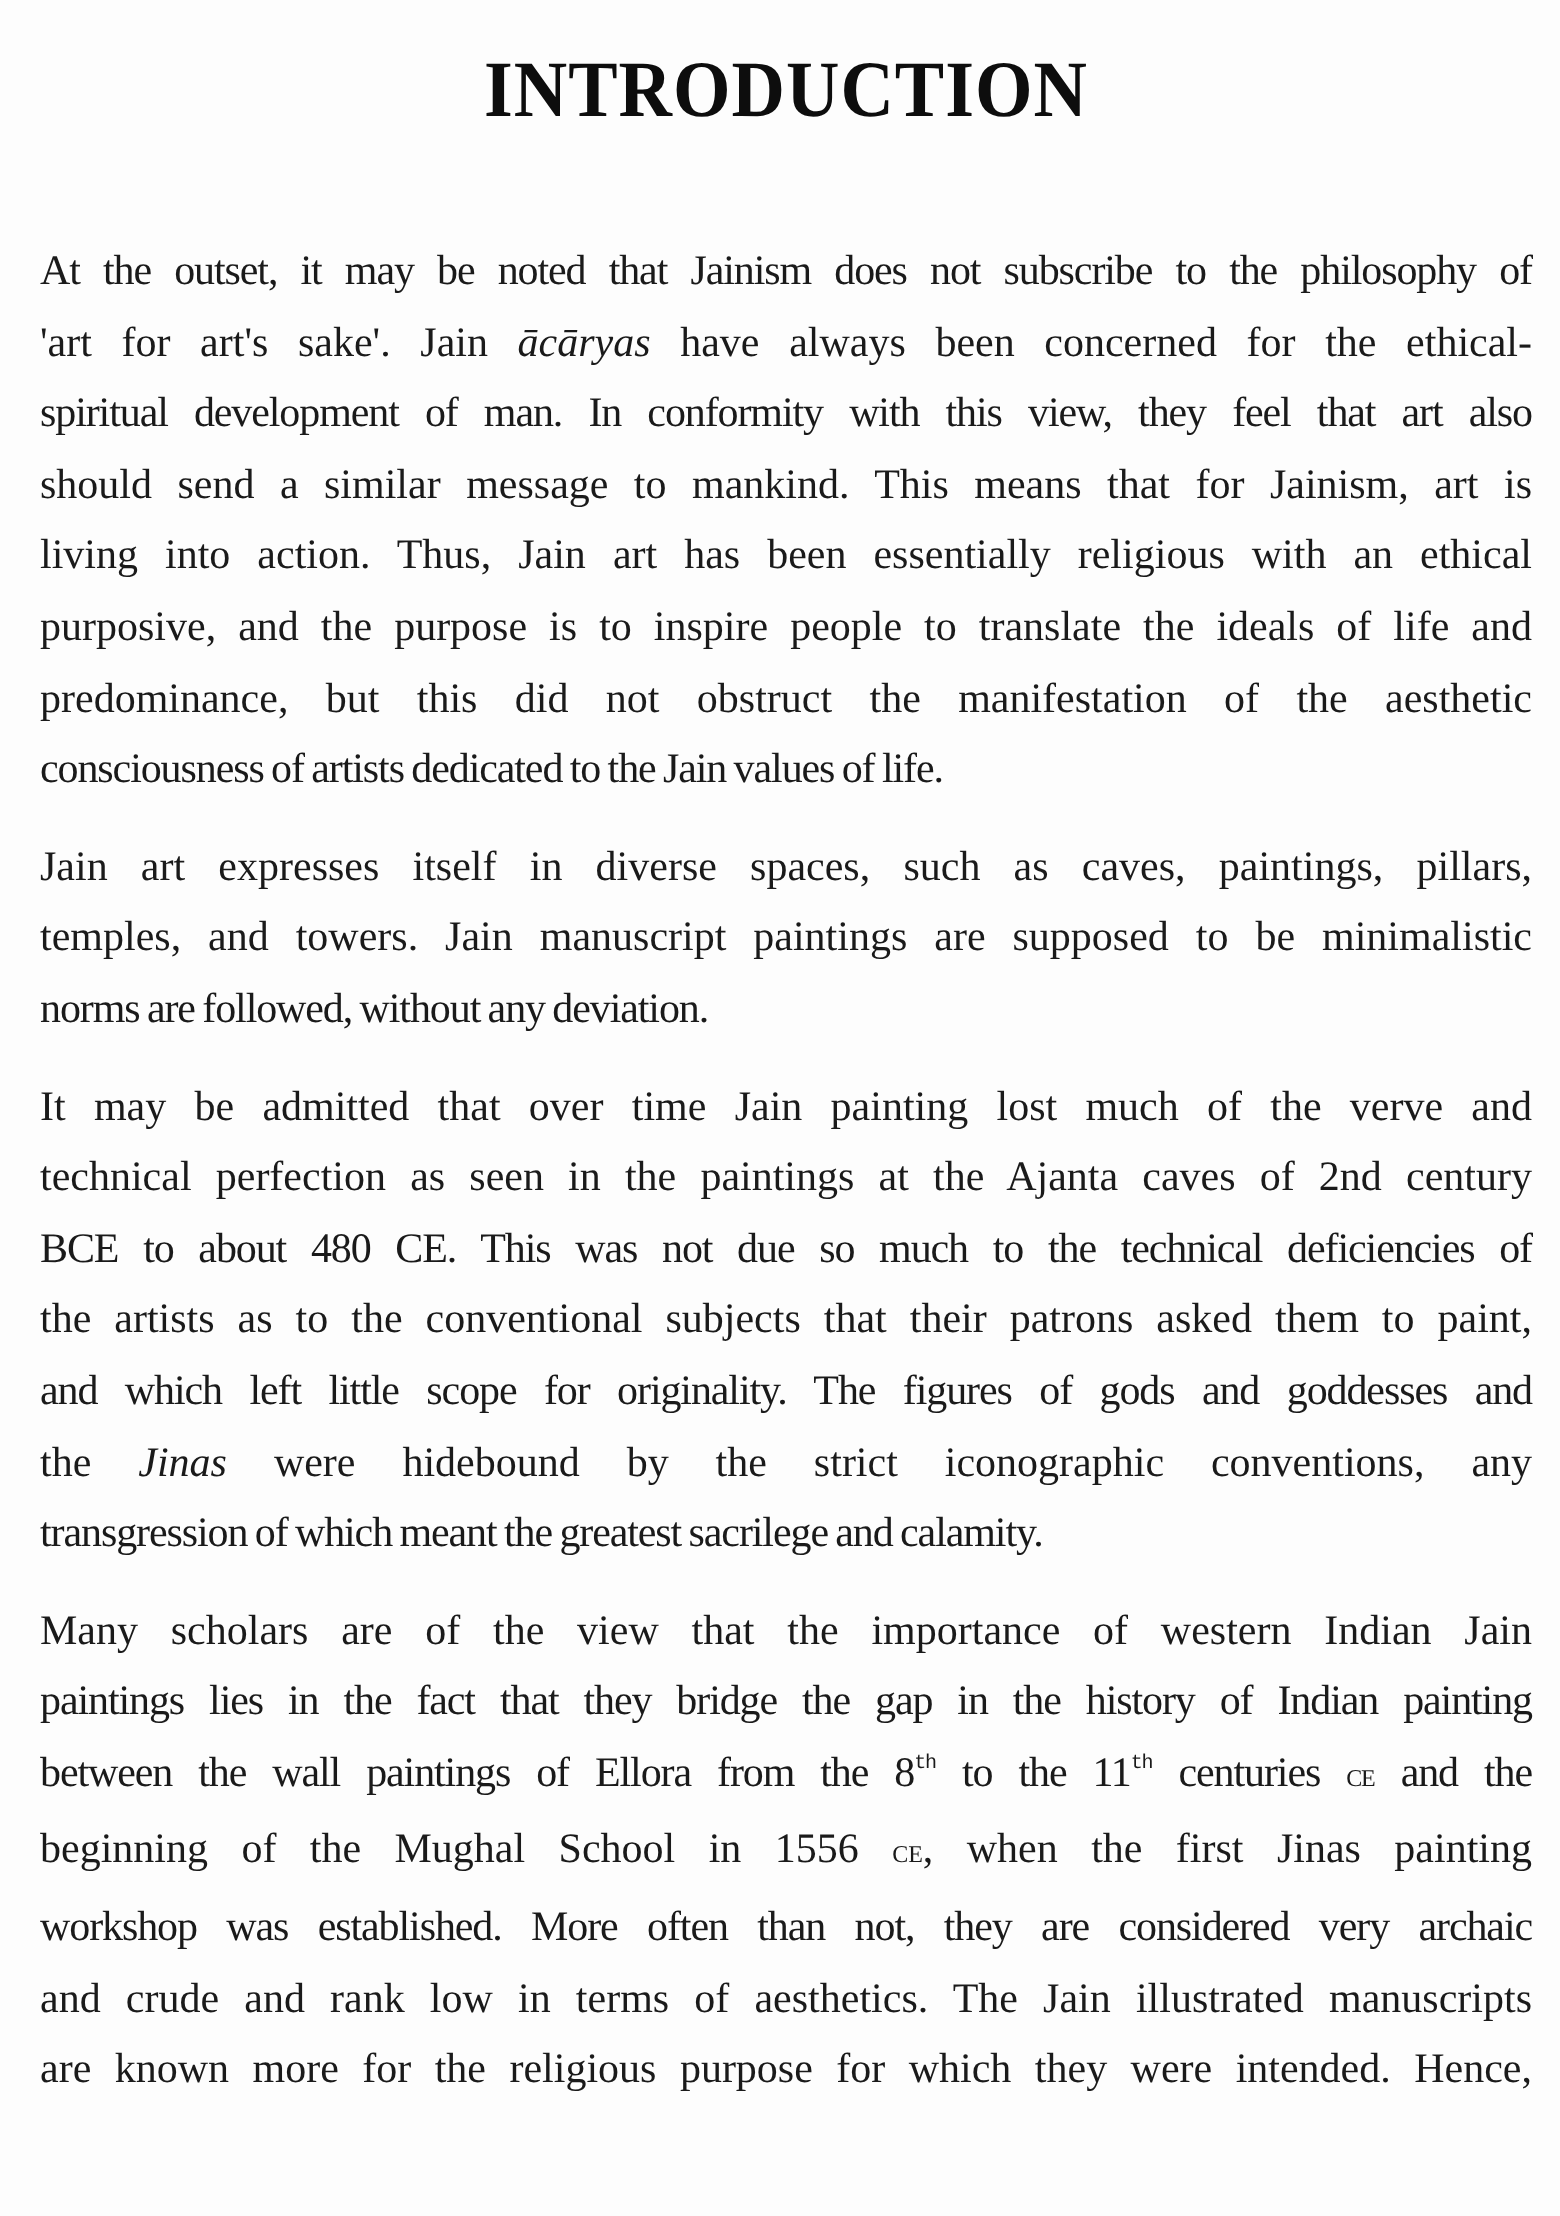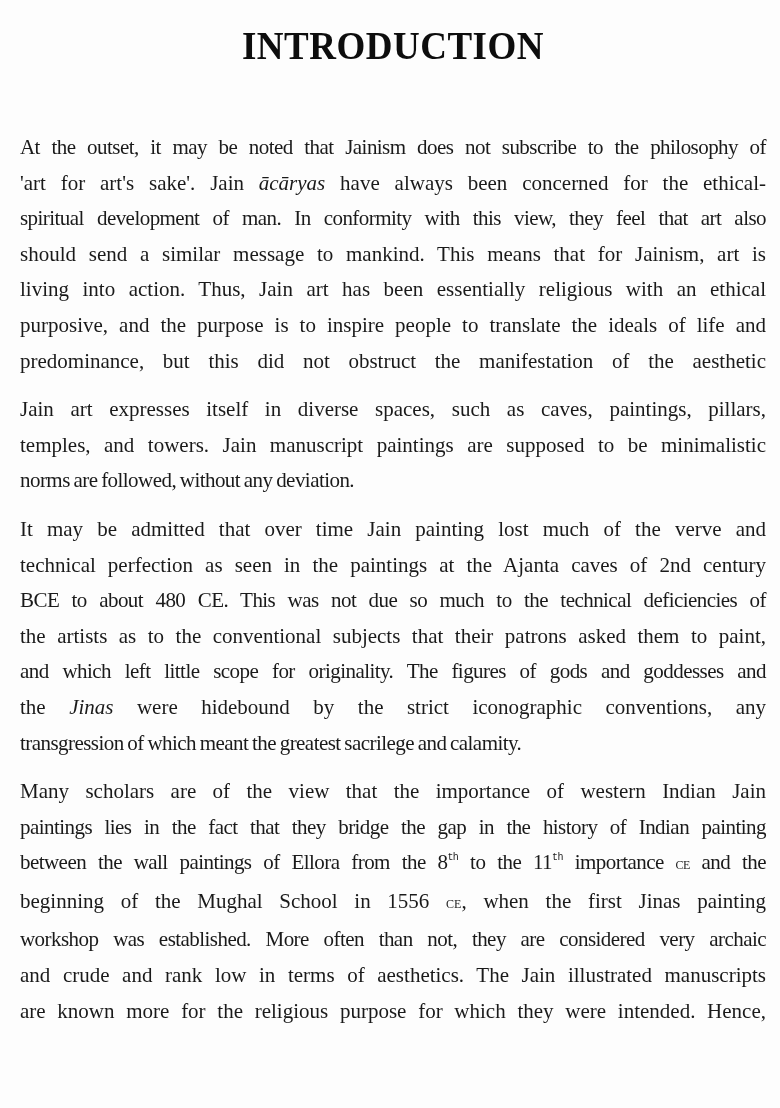--- a/index.html
+++ b/index.html
@@ -32,21 +32,20 @@
     letter-spacing: 0.5px;
     color: #0d0d0d;
     margin: 0;
     transform: scaleY(1.08);
   }
   .body {
     position: absolute;
     left: 0;
     top: 118px;
     width: 746px;
-    margin-top: 12px;
   }
   .para {
     margin: 0 0 13px 0;
     font-size: 21px;
     line-height: 35.6px;
     text-align: justify;
     text-align-last: left;
     hyphens: none;
   }
   .para .ln {
@@ -74,38 +73,39 @@
   <h1 class="title">INTRODUCTION</h1>
   <div class="body" id="doc-body">
       <p class="para">
         <span class="ln tight">At the outset, it may be noted that Jainism does not subscribe to the philosophy of</span>
         <span class="ln"><span>'art for art's sake'. Jain </span><em>ācāryas</em><span> have always been concerned for the ethical-</span></span>
         <span class="ln tight">spiritual development of man. In conformity with this view, they feel that art also</span>
         <span class="ln">should send a similar message to mankind. This means that for Jainism, art is</span>
         <span class="ln">living into action. Thus, Jain art has been essentially religious with an ethical</span>
         <span class="ln">purposive, and the purpose is to inspire people to translate the ideals of life and</span>
         <span class="ln">predominance, but this did not obstruct the manifestation of the aesthetic</span>
+        <span class="ln tight last">consciousness of artists dedicated to the Jain values of life.</span>
       </p>
       <p class="para">
         <span class="ln">Jain art expresses itself in diverse spaces, such as caves, paintings, pillars,</span>
         <span class="ln">temples, and towers. Jain manuscript paintings are supposed to be minimalistic</span>
         <span class="ln tight last">norms are followed, without any deviation.</span>
       </p>
       <p class="para">
         <span class="ln">It may be admitted that over time Jain painting lost much of the verve and</span>
         <span class="ln">technical perfection as seen in the paintings at the Ajanta caves of 2nd century</span>
         <span class="ln tight">BCE to about 480 CE. This was not due so much to the technical deficiencies of</span>
         <span class="ln">the artists as to the conventional subjects that their patrons asked them to paint,</span>
         <span class="ln tight">and which left little scope for originality. The figures of gods and goddesses and</span>
         <span class="ln"><span>the </span><em>Jinas</em><span> were hidebound by the strict iconographic conventions, any</span></span>
         <span class="ln tight last">transgression of which meant the greatest sacrilege and calamity.</span>
       </p>
       <p class="para">
         <span class="ln">Many scholars are of the view that the importance of western Indian Jain</span>
         <span class="ln tight">paintings lies in the fact that they bridge the gap in the history of Indian painting</span>
-        <span class="ln tight"><span>between the wall paintings of Ellora from the 8</span><sup>th</sup><span> to the 11</span><sup>th</sup><span> importance </span><span class="sc">CE</span><span> and the</span></span>
+        <span class="ln tight"><span>between the wall paintings of Ellora from the 8</span><sup>th</sup><span> to the 11</span><sup>th</sup><span> centuries </span><span class="sc">CE</span><span> and the</span></span>
         <span class="ln"><span>beginning of the Mughal School in 1556 </span><span class="sc">CE</span><span>, when the first Jinas painting</span></span>
         <span class="ln tight">workshop was established. More often than not, they are considered very archaic</span>
         <span class="ln">and crude and rank low in terms of aesthetics. The Jain illustrated manuscripts</span>
         <span class="ln">are known more for the religious purpose for which they were intended. Hence,</span>
       </p>
     </div>
 </div>
 
 </body></html>

